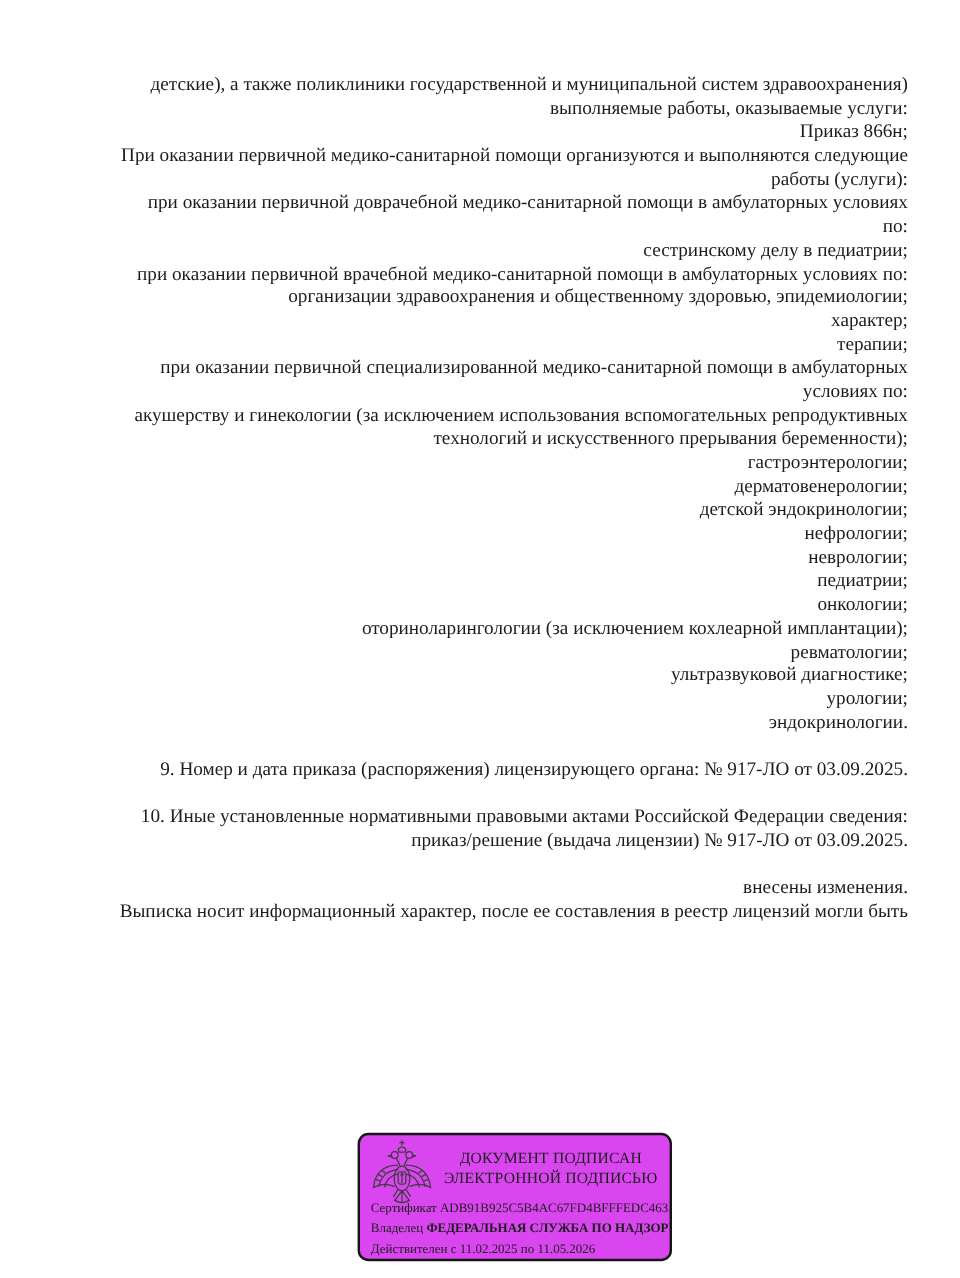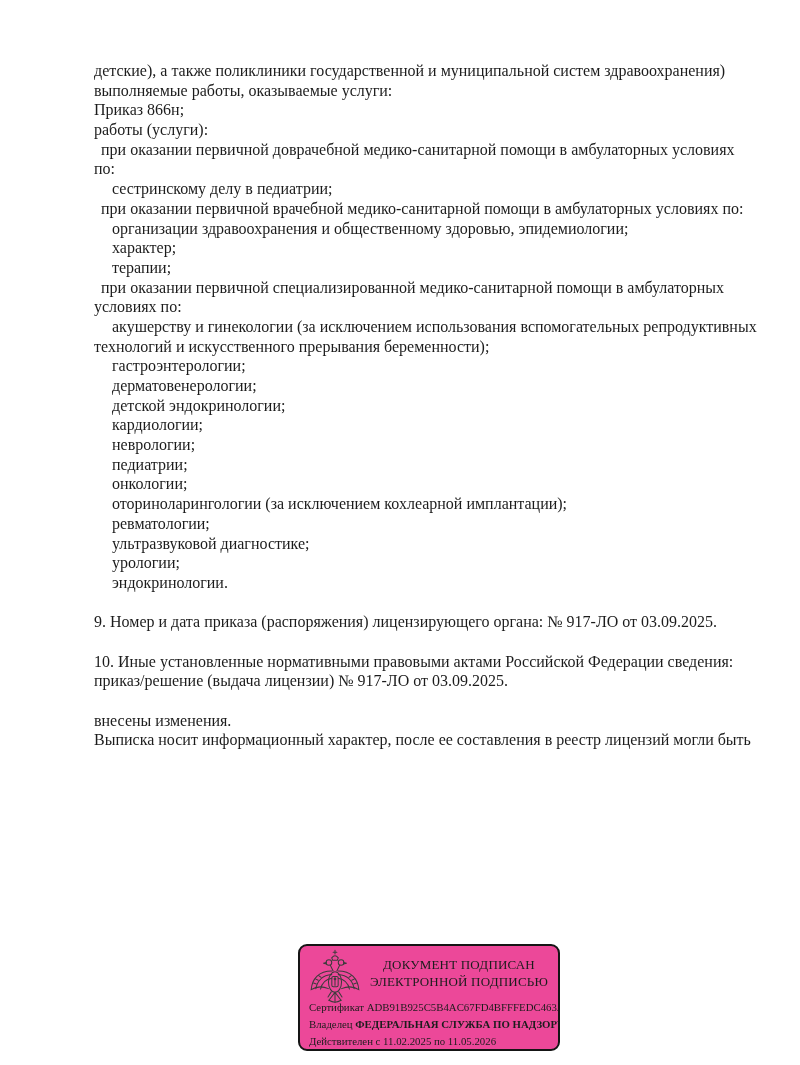--- a/index.html
+++ b/index.html
@@ -19,36 +19,37 @@
   .doc-body {
     position: absolute;
     left: 94px;
     top: 61px;
     font-size: 16px;
     line-height: 19.7px;
   }
   .line {
     height: 19.7px;
     white-space: pre;
+    text-align: right;
   }
   .ind0 { padding-left: 0; }
   .ind1 { padding-left: 7px; font-family: Liberation Serif, serif; }
   .ind2 { padding-left: 18px; }
 
   
   .stamp {
     position: absolute;
     left: 298px;
     top: 944px;
     width: 262px;
     height: 107px;
     box-sizing: border-box;
     border: 2px solid #151515;
     border-radius: 9px;
-    background: #ec4899;
+    background: #d946ef;
     overflow: hidden;
   }
   .stamp-eagle {
     position: absolute;
     left: 7px;
     top: 3px;
     width: 56px;
     height: 55px;
   }
   .stamp-title {
@@ -74,36 +75,37 @@
   }
   .stamp-details b { font-weight: bold; }
 </style>
 </head>
 <body>
 
 <div class="doc-body">
     <div class="line ind0">детские), а также поликлиники государственной и муниципальной систем здравоохранения)</div>
     <div class="line ind0">выполняемые работы, оказываемые услуги:</div>
     <div class="line ind0">Приказ 866н;</div>
+    <div class="line ind0">При оказании первичной медико-санитарной помощи организуются и выполняются следующие</div>
     <div class="line ind0">работы (услуги):</div>
     <div class="line ind1">при оказании первичной доврачебной медико-санитарной помощи в амбулаторных условиях</div>
     <div class="line ind0">по:</div>
     <div class="line ind2">сестринскому делу в педиатрии;</div>
     <div class="line ind1">при оказании первичной врачебной медико-санитарной помощи в амбулаторных условиях по:</div>
     <div class="line ind2">организации здравоохранения и общественному здоровью, эпидемиологии;</div>
     <div class="line ind2">характер;</div>
     <div class="line ind2">терапии;</div>
     <div class="line ind1">при оказании первичной специализированной медико-санитарной помощи в амбулаторных</div>
     <div class="line ind0">условиях по:</div>
     <div class="line ind2">акушерству и гинекологии (за исключением использования вспомогательных репродуктивных</div>
     <div class="line ind0">технологий и искусственного прерывания беременности);</div>
     <div class="line ind2">гастроэнтерологии;</div>
     <div class="line ind2">дерматовенерологии;</div>
     <div class="line ind2">детской эндокринологии;</div>
-    <div class="line ind2">кардиологии;</div>
+    <div class="line ind2">нефрологии;</div>
     <div class="line ind2">неврологии;</div>
     <div class="line ind2">педиатрии;</div>
     <div class="line ind2">онкологии;</div>
     <div class="line ind2">оториноларингологии (за исключением кохлеарной имплантации);</div>
     <div class="line ind2">ревматологии;</div>
     <div class="line ind2">ультразвуковой диагностике;</div>
     <div class="line ind2">урологии;</div>
     <div class="line ind2">эндокринологии.</div>
     <div class="line ind0">&nbsp;</div>
     <div class="line ind0">9. Номер и дата приказа (распоряжения) лицензирующего органа: № 917-ЛО от 03.09.2025.</div>

